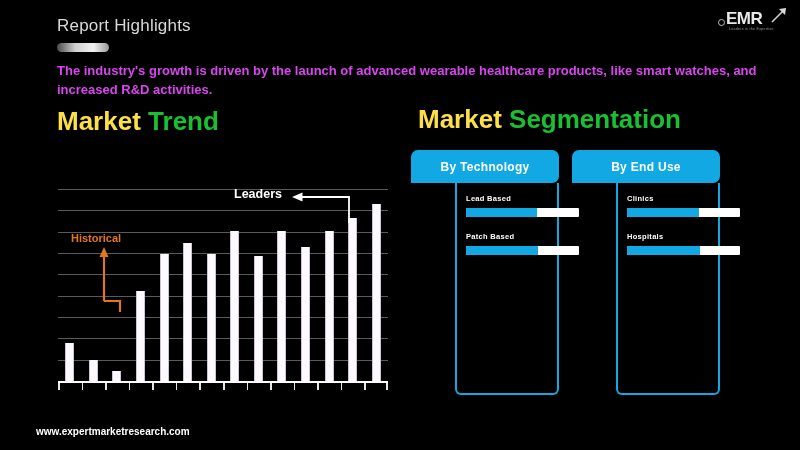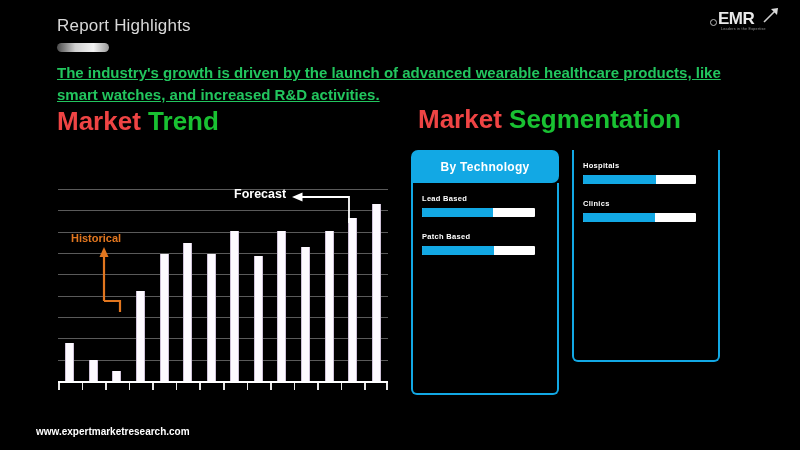--- a/index.html
+++ b/index.html
@@ -30,21 +30,21 @@
     top: 43px;
     width: 52px;
     height: 9px;
     border-radius: 5px;
     background: linear-gradient(to right, #4a4a4a 0%, #cfcfcf 35%, #f2f2f2 70%, #9a9a9a 100%);
   }
 
   
   #logo {
     position: absolute;
-    right: 12px;
+    right: 4px;
     top: 6px;
     width: 78px;
     height: 30px;
   }
   #logo-mark {
     position: absolute;
     left: 8px;
     top: 2px;
     width: 70px;
     height: 22px;
@@ -79,37 +79,36 @@
     letter-spacing: 0.25px;
     white-space: nowrap;
   }
 
   
   #headline {
     position: absolute;
     left: 57px;
     top: 62px;
     width: 700px;
-    font-size: 15px;
-    font-weight: 700;
-    color: #22c55e;
+    font-size: 13px;
+    font-weight: 700;
+    color: #d946ef;
     line-height: 1.45;
-    text-decoration: underline;
   }
 
   
   .section-title {
     position: absolute;
     font-size: 26px;
     font-weight: 700;
     white-space: nowrap;
   }
   #trend-title { left: 57px; top: 106px; }
   #segmentation-title { left: 418px; top: 104px; }
-  .tw { color: #ef4444; }
+  .tw { color: #fde047; }
   .tg { color: #19c132; }
 
   
   #chart-area {
     position: absolute;
     left: 58px;
     top: 189px;
     width: 330px;
     height: 203px;
   }
@@ -193,20 +192,21 @@
     justify-content: center;
     letter-spacing: 0.3px;
   }
   .seg-body {
     height: 212px;
     background: #000000;
     border: 2px solid #12a8e4;
     border-top: none;
     border-radius: 0 0 6px 6px;
     padding: 11px 9px 0 9px;
+    margin-left: 44px;
   }
   .seg-item { margin-bottom: 15px; }
   .seg-item-label {
     font-size: 7.5px;
     font-weight: 700;
     color: #ffffff;
     margin-bottom: 5px;
     letter-spacing: 0.3px;
     white-space: nowrap;
   }
@@ -281,21 +281,21 @@
       <div class="bar" style="left: 290.143px; height: 163px; background: rgb(253, 250, 255);"></div>
       <div class="bar" style="left: 313.714px; height: 177px; background: rgb(253, 250, 255);"></div>
     </div>
   <div id="axis-line"></div>
   <div id="historical-label">Historical</div>
   <svg id="historical-arrow" width="330" height="203">
     <path d="M46 112 L62 112 L62 123" stroke="#e1761f" stroke-width="2.2" fill="none"></path>
     <path d="M46 112 L46 66" stroke="#e1761f" stroke-width="2.2" fill="none"></path>
     <path d="M46 58 L41.5 68 L50.5 68 Z" fill="#e1761f"></path>
   </svg>
-  <div id="forecast-label">Forecast</div>
+  <div id="forecast-label">Leaders</div>
   <svg id="forecast-arrow" width="330" height="203">
     <path d="M243 8 L291 8 L291 34" stroke="#ffffff" stroke-width="1.8" fill="none"></path>
     <path d="M234 8 L244.5 3.5 L244.5 12.5 Z" fill="#ffffff"></path>
   </svg>
 <div class="tick" style="left: 0px;"></div>
     <div class="tick" style="left: 23.5714px;"></div>
     <div class="tick" style="left: 47.1429px;"></div>
     <div class="tick" style="left: 70.7143px;"></div>
     <div class="tick" style="left: 94.2857px;"></div>
     <div class="tick" style="left: 117.857px;"></div>
@@ -322,29 +322,30 @@
     <div class="seg-item">
       <div class="seg-item-label">Patch Based</div>
       <div class="seg-track">
         <div class="seg-fill" style="width: 64%;"></div>
       </div>
     </div>
   </div>
 </div>
 
 <div id="panel-enduse" class="seg-panel">
+  <div class="seg-header">By End Use</div>
   <div class="seg-body">
+    <div class="seg-item">
+      <div class="seg-item-label">Clinics</div>
+      <div class="seg-track">
+        <div class="seg-fill" style="width: 64%;"></div>
+      </div>
+    </div>
     <div class="seg-item">
       <div class="seg-item-label">Hospitals</div>
       <div class="seg-track">
         <div class="seg-fill" style="width: 65%;"></div>
       </div>
     </div>
-    <div class="seg-item">
-      <div class="seg-item-label">Clinics</div>
-      <div class="seg-track">
-        <div class="seg-fill" style="width: 64%;"></div>
-      </div>
-    </div>
   </div>
 </div>
 
 <div id="footer-url">www.expertmarketresearch.com</div>
 
 </body></html>

